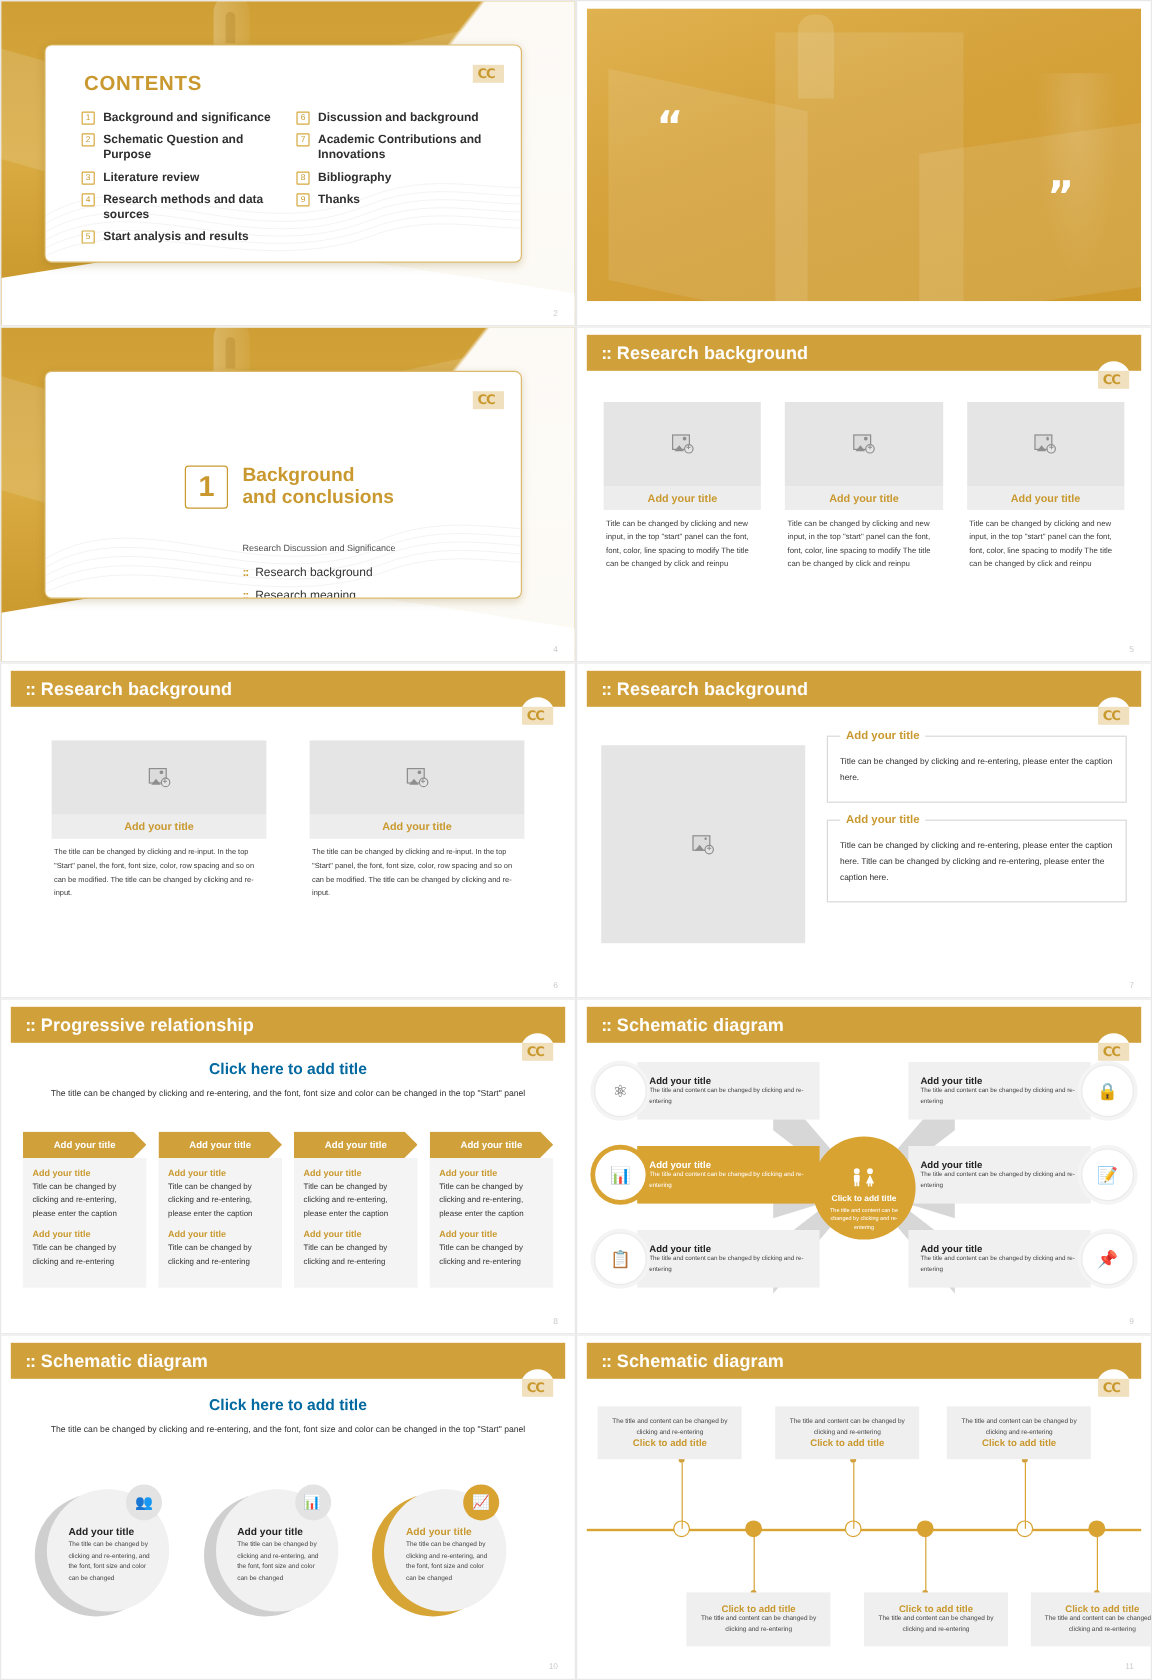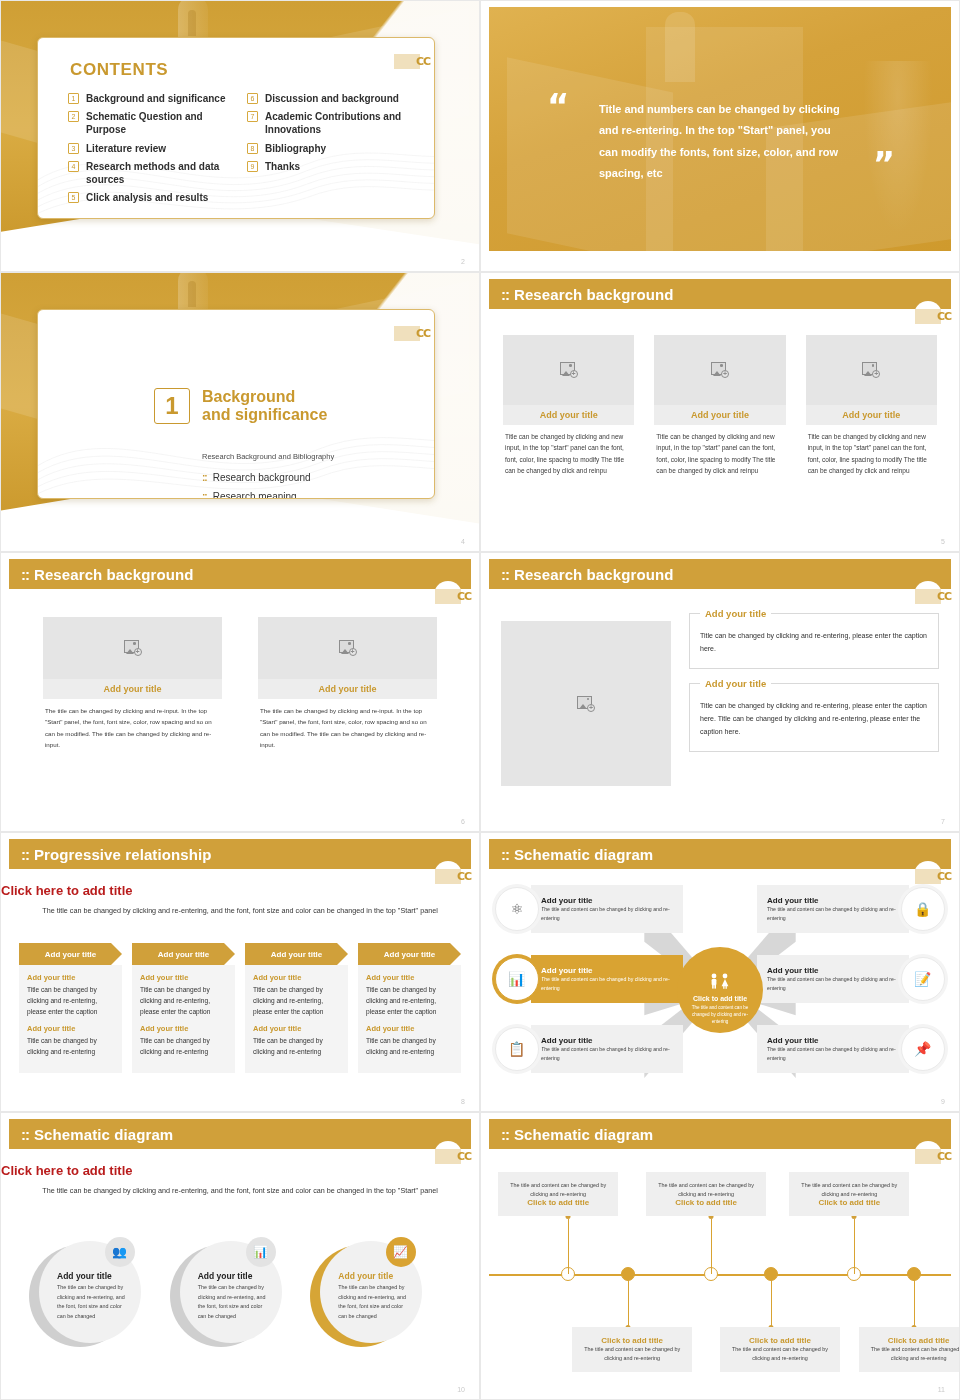--- a/index.html
+++ b/index.html
@@ -19,21 +19,21 @@
   .hdr { position:absolute; left:8px; top:6px; right:8px; height:30px;
     background:#d0a03a; display:flex; align-items:center; }
   .hdr .colons { color:#fff; font-size:15px; font-weight:bold; letter-spacing:-1px; margin-left:12px; }
   .hdr .htitle { color:#fff; font-size:15px; font-weight:bold; margin-left:5px; letter-spacing:.1px;}
   .hdr-logo { position:absolute; right:14px; top:28px; width:34px; height:26px; }
   .logo-badge { position:relative; width:34px; height:26px; }
   .logo-badge .dome { position:absolute; left:3px; top:0; width:28px; height:18px;
     background:#fff; border-radius:14px 14px 0 0; }
   .logo-badge .plate { position:absolute; left:4px; top:8px; width:26px; height:15px;
     background:#f0e0bd; }
-  .logo-badge .cc { position:absolute; left:20px; top:8px; width:26px; height:15px;
+  .logo-badge .cc { position:absolute; left:2px; top:8px; width:26px; height:15px;
     color:#c9992f; font-size:11px; font-weight:bold; line-height:15px; text-align:center;
     letter-spacing:-1px; font-family:"DejaVu Sans", sans-serif; }
 
   
   .goldbg { position:absolute; inset:0;
     background:
       linear-gradient(128deg, rgba(255,255,255,0) 58%, rgba(255,255,255,.95) 58.6%),
       linear-gradient(to bottom, #cf9f35 0%, #d9ab42 48%, #c79427 100%);
   }
   .goldbg:after { content:""; position:absolute; left:0; right:0; bottom:0; height:26%;
@@ -123,22 +123,22 @@
   
   .s7-img { position:absolute; left:20px; top:68px; width:170px; height:165px; }
   .s7-right { position:absolute; left:208px; top:60px; right:20px; display:flex;
     flex-direction:column; gap:14px; }
   .capbox { border:1px solid #d9d9d9; padding:16px 10px 12px 10px; position:relative; }
   .capbox .captitle { position:absolute; left:10px; top:-6px; background:#fff; padding:0 5px;
     color:#c9992f; font-size:9.5px; font-weight:bold; }
   .capbox .captext { font-size:7px; color:#303030; line-height:1.85; }
 
   
-  .center-title { position:absolute; left:0; right:0; top:50px; 
-    color:#b91c1c; font-size:13px; font-weight:bold; }
+  .center-title { position:absolute; left:0; right:0; top:50px; text-align:center;
+    color:#0369a1; font-size:13px; font-weight:bold; }
   .center-sub { position:absolute; left:40px; right:40px; top:72px; text-align:center;
     color:#333; font-size:7.2px; line-height:1.6; }
   .chevrow { position:absolute; left:18px; right:18px; top:110px; display:grid;
     grid-template-columns:repeat(4,1fr); gap:10px; }
   .chev { position:relative; height:22px; background:#d0a03a; color:#fff; font-size:8px;
     font-weight:bold; display:flex; align-items:center; justify-content:center;
     clip-path:polygon(0 0, calc(100% - 11px) 0, 100% 50%, calc(100% - 11px) 100%, 0 100%); }
   .colbody { background:#f4f4f4; padding:8px 8px 10px 8px; min-height:100px; }
   .colbody .ct { color:#c9992f; font-size:7.5px; font-weight:bold; margin-bottom:2px; }
   .colbody .cb { color:#333; font-size:6.6px; line-height:1.7; margin-bottom:6px; }
@@ -229,21 +229,21 @@
           <div class="toc-item">
               <span class="toc-num">3</span>
               <span class="toc-label">Literature review</span>
             </div>
           <div class="toc-item">
               <span class="toc-num">4</span>
               <span class="toc-label">Research methods and data sources</span>
             </div>
           <div class="toc-item">
               <span class="toc-num">5</span>
-              <span class="toc-label">Click analysis and results</span>
+              <span class="toc-label">Start analysis and results</span>
             </div>
         </div>
         <div class="toc-col">
           <div class="toc-item">
               <span class="toc-num">6</span>
               <span class="toc-label">Discussion and background</span>
             </div>
           <div class="toc-item">
               <span class="toc-num">7</span>
               <span class="toc-label">Academic Contributions and Innovations</span>
@@ -273,21 +273,20 @@
     <div class="slide-inner">
       <div class="quote-bg">
         <div class="qbuild b1"></div>
         <div class="qbuild b2"></div>
         <div class="qbuild b3"></div>
         <div class="qtower"></div>
         <div class="qtree"></div>
       </div>
       <div class="qmark open">“</div>
       <div class="qmark close">”</div>
-      <div class="qtext">Title and numbers can be changed by clicking and re-entering. In the top "Start" panel, you can modify the fonts, font size, color, and row spacing, etc</div>
     </div>
   </div>
 
   <div class="slide">
     <div class="goldbg">
       <div class="tower"></div>
       <div class="streak" style="left:-6%;top:18%;width:26%;height:34%;transform:skewY(16deg)"></div>
       <div class="streak" style="left:58%;top:10%;width:40%;height:40%;transform:skewY(-12deg)"></div>
     </div>
     <div class="card">
@@ -297,24 +296,24 @@
           <path d="M0,68 C70,28 150,90 240,54 C300,30 350,60 400,40"></path>
           <path d="M0,74 C70,36 150,94 240,60 C300,36 350,66 400,46"></path>
           <path d="M0,80 C70,44 150,98 240,66 C300,42 350,72 400,52"></path>
           <path d="M0,86 C70,52 150,102 240,72 C300,48 350,78 400,58"></path>
         </g>
       </svg>
       <div class="sec-wrap">
         <div class="sec-num">1</div>
         <div>
           <div class="sec-title">Background</div>
-          <div class="sec-title">and significance</div>
-        </div>
-      </div>
-      <div class="sec-sub">Research Background and Bibliography</div>
+          <div class="sec-title">and conclusions</div>
+        </div>
+      </div>
+      <div class="sec-sub">Research Discussion and Significance</div>
       <div class="sec-bullets">
         <div class="sec-bullet">
             <span class="bdots">::</span>
             <span>Research background</span>
           </div>
         <div class="sec-bullet">
             <span class="bdots">::</span>
             <span>Research meaning</span>
           </div>
       </div>

